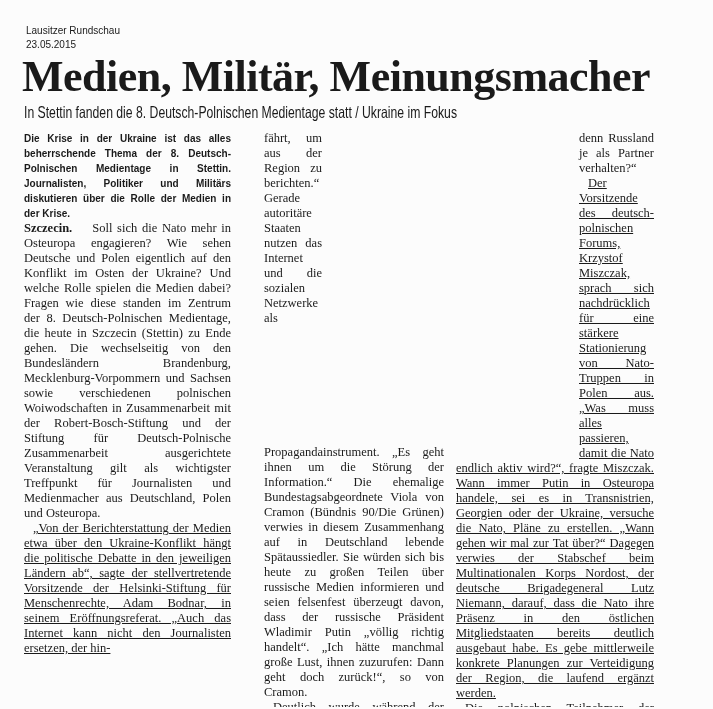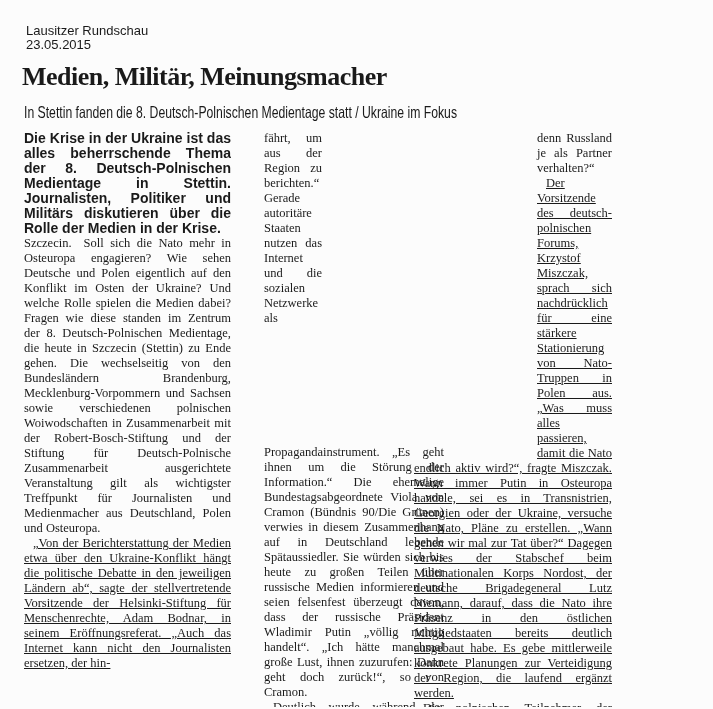--- a/index.html
+++ b/index.html
@@ -4,52 +4,52 @@
 <style>
   html,body{margin:0;padding:0;}
   body{
     width:713px;height:709px;position:relative;overflow:hidden;
     background:#fcfcfc;color:#1a1a1a;
     font-family:"Liberation Serif",serif;
   }
   .masthead{
     position:absolute;left:26px;top:24px;
     font-family:"Liberation Sans",sans-serif;
-    font-size:13px;line-height:14px;letter-spacing:0;
+    font-size:10px;line-height:14px;letter-spacing:0;
   }
   .headline{
     position:absolute;left:22px;top:56px;margin:0;
     font-family:"Liberation Serif",serif;
-    font-weight:bold;font-size:26px;line-height:42px;letter-spacing:-0.5px;
+    font-weight:bold;font-size:44px;line-height:42px;letter-spacing:-0.5px;
     white-space:nowrap;
   }
   .subheadline{
     position:absolute;left:24px;top:102px;margin:0;
     font-family:"Liberation Sans",sans-serif;
     font-weight:normal;font-size:16.5px;line-height:20px;
     transform:scaleX(0.74);transform-origin:0 0;
     white-space:nowrap;
   }
   .col{
     position:absolute;top:131px;height:576px;overflow:hidden;
     text-align:justify;
     font-family:"Liberation Serif",serif;
     font-size:12.5px;line-height:15px;
     hyphens:auto;-webkit-hyphens:auto;
   }
   .col1{left:24px;width:207px;}
   .col2{left:228px;width:180px;margin-left:36px;}
-  .col3{left:414px;width:198px;}
+  .col3{left:456px;width:198px;}
   p{margin:0;}
   .lead{
     font-family:"Liberation Sans",sans-serif;
-    font-weight:bold;font-size:14px;line-height:15px;
+    font-weight:bold;font-size:10px;line-height:15px;
   }
   .indent{text-indent:9px;text-decoration:underline;}
-  .dateline{font-weight:normal;margin-right:12px;}
+  .dateline{font-weight:bold;margin-right:20px;}
   .cutout{background:transparent;}
   .cutout-right{float:right;width:117px;height:180px;margin:130px 0 4px 5px;}
   .cutout-left{float:left;width:117px;height:177px;margin:147px 6px 4px 0;}
 </style>
 </head>
 <body>
 
 <div class="masthead">
   <div>Lausitzer Rundschau</div>
   <div>23.05.2015</div>

